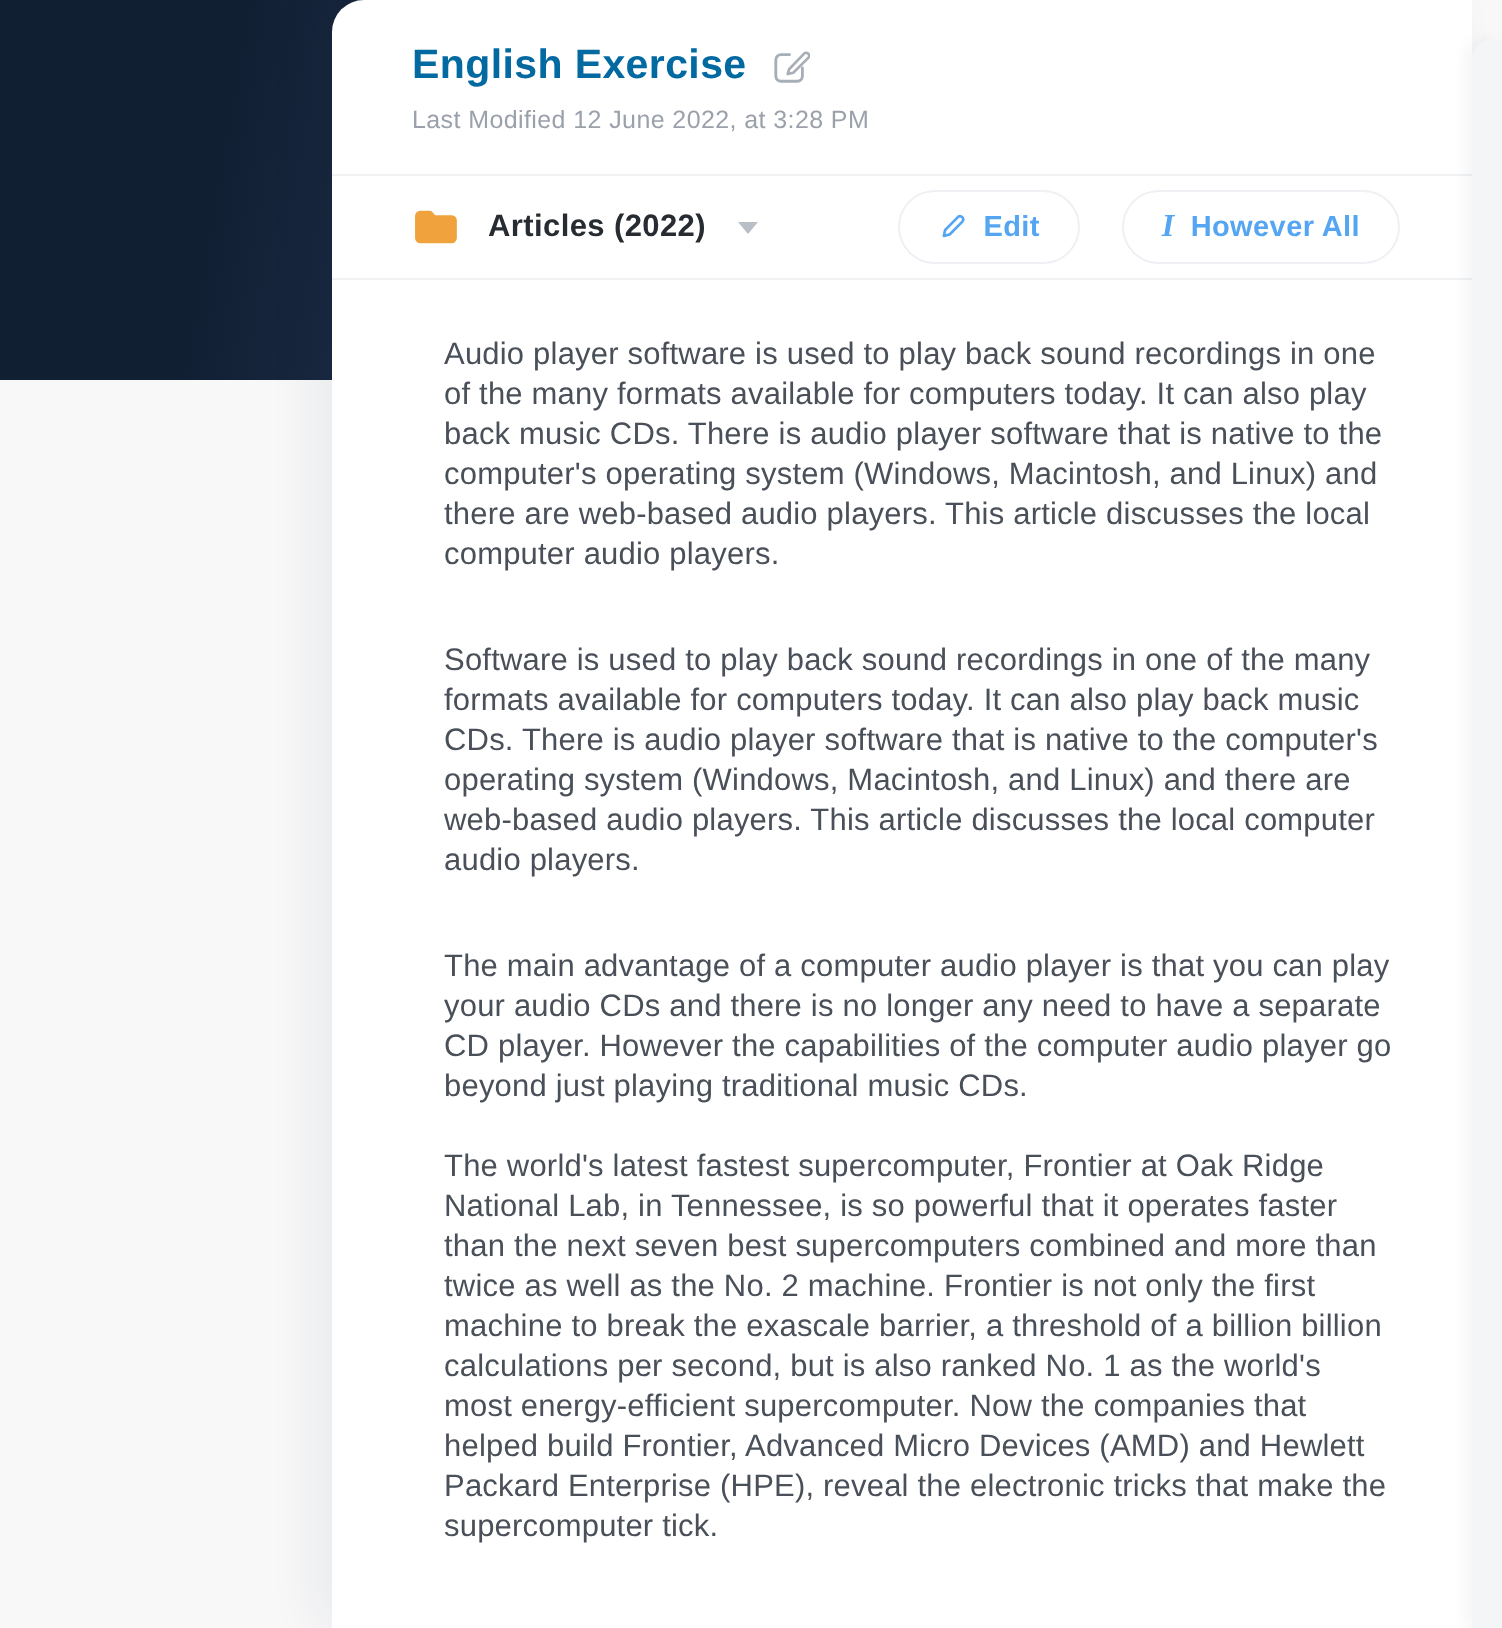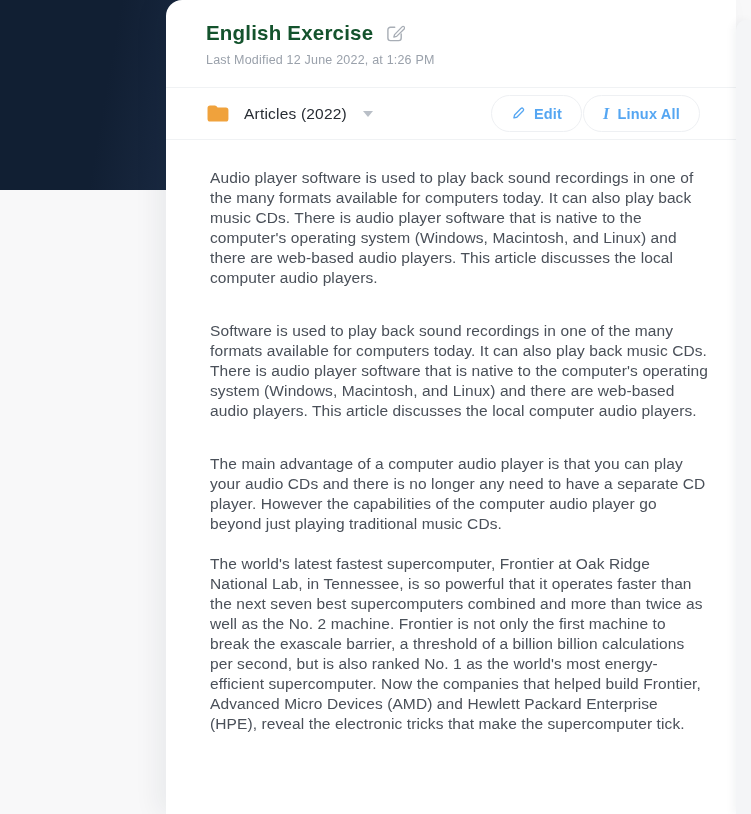--- a/index.html
+++ b/index.html
@@ -30,68 +30,68 @@
     width: 15px; height: 794px;
     background: #f4f5f7;
     border-top-left-radius: 10px;
     box-shadow: -3px 0 8px rgba(25,35,55,.05);
   }
 
   .panel-header { padding: 21px 40px 0 40px; }
   .title-row { display: flex; align-items: center; gap: 13px; }
   .page-title {
     margin: 0; font-size: 20.5px; font-weight: 700;
-    color: #14532d; letter-spacing: .2px;
+    color: #0369a1; letter-spacing: .2px;
   }
   .title-edit-icon { display: inline-flex; cursor: pointer; }
   .meta {
     margin-top: 8px; font-size: 12.5px;
     color: #9aa1ab; letter-spacing: .2px;
   }
 
   .toolbar {
     margin-top: 20px; height: 53px;
     border-top: 1px solid #f0f2f4;
     border-bottom: 1px solid #f0f2f4;
     display: flex; align-items: center;
     padding: 0 36px 0 40px;
   }
   .folder-selector {
     display: flex; align-items: center; cursor: pointer;
   }
   .folder-icon { display: inline-flex; }
   .collection-label {
-    margin-left: 15px; font-size: 15.5px; font-weight: 400;
+    margin-left: 15px; font-size: 15.5px; font-weight: 700;
     color: #272c33; letter-spacing: .2px;
   }
   .caret-down {
     margin-left: 16px; width: 0; height: 0;
     border-left: 5px solid transparent;
     border-right: 5px solid transparent;
     border-top: 6px solid #b9bfc7;
   }
-  .toolbar-buttons { margin-left: auto; display: flex; gap: 1px; }
+  .toolbar-buttons { margin-left: auto; display: flex; gap: 21px; }
   .pill-btn {
     display: inline-flex; align-items: center; gap: 8px;
     height: 37px; padding: 0 19px;
     background: #ffffff;
     border: 1px solid #eef0f3; border-radius: 19px;
     color: #55a6f2; font-size: 14.5px; font-weight: 600;
     font-family: "Liberation Sans", sans-serif;
     cursor: pointer; letter-spacing: .2px;
   }
   .italic-i {
     font-family: "Liberation Serif", serif;
     font-style: italic; font-size: 16px; font-weight: 600;
     color: #55a6f2; line-height: 1;
   }
 
   .article { padding: 28px 24px 0 40px; }
   .article p {
-    margin: 0 4px 33px;
+    margin: 0 16px 33px;
     font-size: 15.5px; line-height: 20px;
     color: #4a5059; letter-spacing: .1px;
   }
   .article p:nth-of-type(3),
   .article p:nth-of-type(4) { margin-bottom: 20px; }
 </style>
 </head>
 <body>
 
 <div class="sidebar-dark"></div>
@@ -101,21 +101,21 @@
   <div class="panel-header">
     <div class="title-row">
       <h1 class="page-title">English Exercise</h1>
       <span class="title-edit-icon">
         <svg width="19" height="19" viewBox="0 0 20 20" fill="none">
           <path d="M16 10.5v4.3a2.7 2.7 0 0 1-2.7 2.7H4.7A2.7 2.7 0 0 1 2 14.8V6.2a2.7 2.7 0 0 1 2.7-2.7h4.5" stroke="#a8aeb6" stroke-width="1.5" stroke-linecap="round"></path>
           <path d="M9 11.2 16.9 3a1.55 1.55 0 0 1 2.2 2.2L11.2 13l-2.9.7z" stroke="#a8aeb6" stroke-width="1.4" stroke-linejoin="round" fill="#ffffff"></path>
         </svg>
       </span>
     </div>
-    <div class="meta">Last Modified 12 June 2022, at 1:26 PM</div>
+    <div class="meta">Last Modified 12 June 2022, at 3:28 PM</div>
   </div>
 
   <div class="toolbar">
     <div class="folder-selector">
       <span class="folder-icon">
         <svg width="23" height="19" viewBox="0 0 24 20">
           <path d="M1.5 4.2A2.7 2.7 0 0 1 4.2 1.5h5a2 2 0 0 1 1.5.68l1.45 1.62h8.65a2.7 2.7 0 0 1 2.7 2.7v9.3a2.7 2.7 0 0 1-2.7 2.7H4.2a2.7 2.7 0 0 1-2.7-2.7z" fill="#f0a23c"></path>
         </svg>
       </span>
       <span class="collection-label">Articles (2022)</span>
@@ -127,21 +127,21 @@
         <span style="display:inline-flex">
           <svg width="15" height="15" viewBox="0 0 16 16" fill="none">
             <path d="M10.6 2.7a1.7 1.7 0 0 1 2.4 2.4L6.2 12l-3.1.73L3.8 9.6z" stroke="#55a6f2" stroke-width="1.4" stroke-linejoin="round"></path>
           </svg>
         </span>
         <span>Edit</span>
       </button>
 
       <button class="pill-btn">
         <span class="italic-i">I</span>
-        <span>Linux All</span>
+        <span>However All</span>
       </button>
     </div>
   </div>
 
   <div class="article">
     <p>Audio player software is used to play back sound recordings in one of the many formats available for computers today. It can also play back music CDs. There is audio player software that is native to the computer's operating system (Windows, Macintosh, and Linux) and there are web-based audio players. This article discusses the local computer audio players.</p>
     <p>Software is used to play back sound recordings in one of the many formats available for computers today. It can also play back music CDs. There is audio player software that is native to the computer's operating system (Windows, Macintosh, and Linux) and there are web-based audio players. This article discusses the local computer audio players.</p>
     <p>The main advantage of a computer audio player is that you can play your audio CDs and there is no longer any need to have a separate CD player. However the capabilities of the computer audio player go beyond just playing traditional music CDs.</p>
     <p>The world's latest fastest supercomputer, Frontier at Oak Ridge National Lab, in Tennessee, is so powerful that it operates faster than the next seven best supercomputers combined and more than twice as well as the No. 2 machine. Frontier is not only the first machine to break the exascale barrier, a threshold of a billion billion calculations per second, but is also ranked No. 1 as the world's most energy-efficient supercomputer. Now the companies that helped build Frontier, Advanced Micro Devices (AMD) and Hewlett Packard Enterprise (HPE), reveal the electronic tricks that make the supercomputer tick.</p>
   </div>

